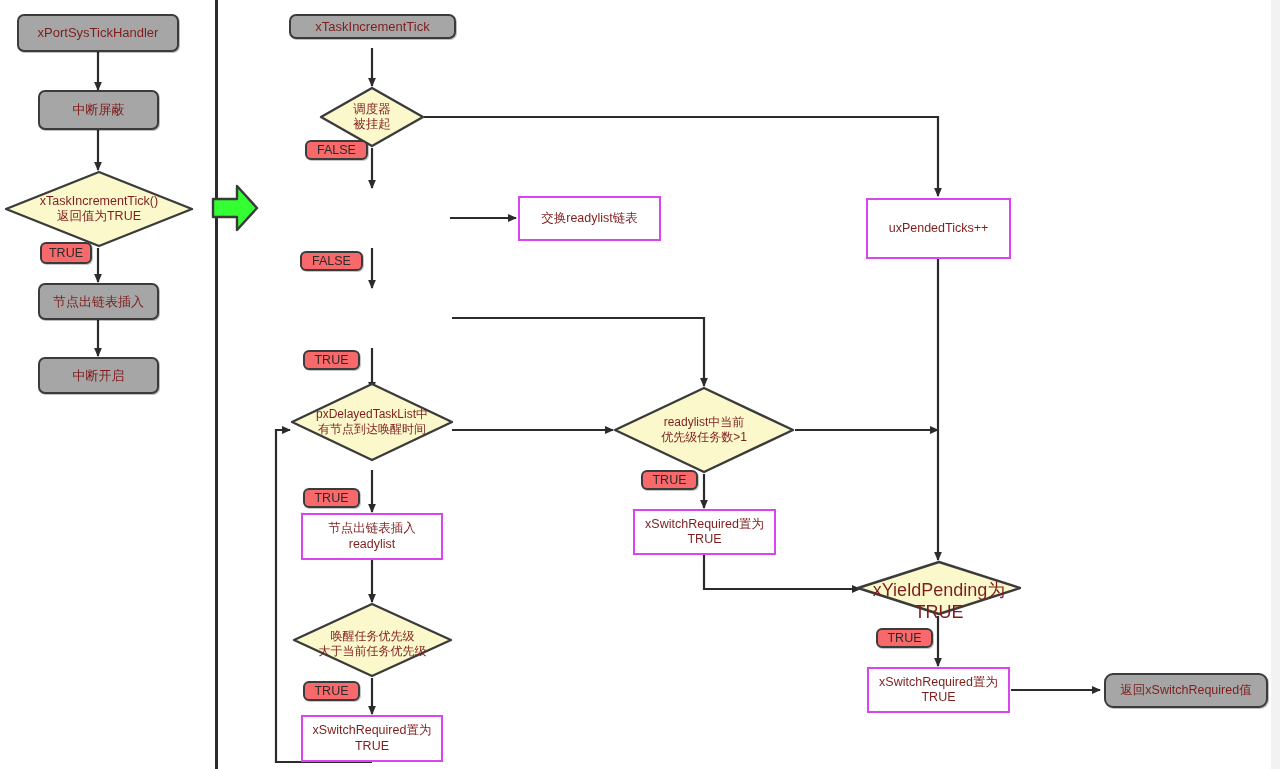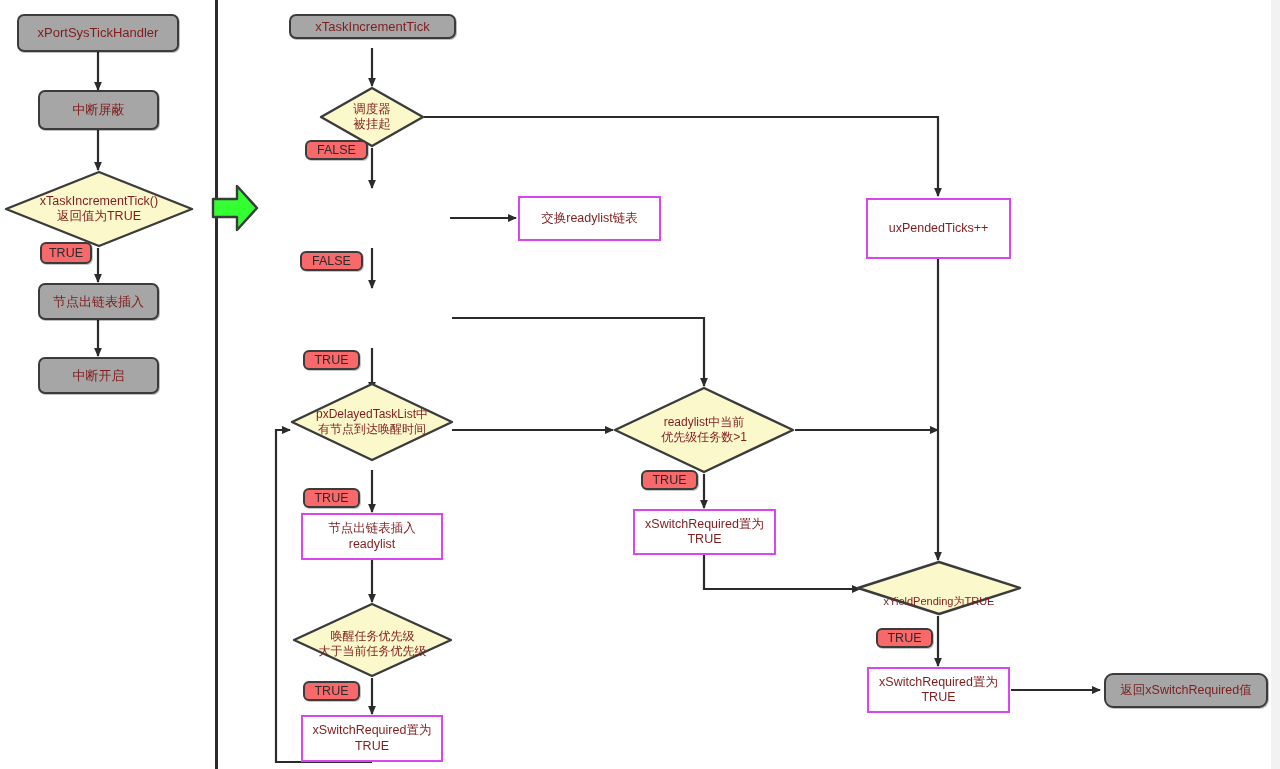--- a/index.html
+++ b/index.html
@@ -264,21 +264,21 @@
 
   <div class="node n-process" style="left:633px; top:509px; width:143px; height:46px;">
     <span class="lbl" style="white-space:pre-line; font-size:12.5px;">xSwitchRequired置为
 TRUE</span>
   </div>
 
   <div class="node n-decision" style="left:856px; top:560px; width:166px; height:56px;">
     <svg class="diamond-svg" viewBox="0 0 166 56" preserveAspectRatio="none">
       <polygon points="83,2 164,28 83,54 2,28" fill="#fbf8cc" stroke="#3b3b3b" stroke-width="2.4" stroke-linejoin="round"></polygon>
     </svg>
-    <span class="lbl" style="font-size:11px;margin-top:28px;">xYieldPending为TRUE</span>
+    <span class="lbl" style="font-size:18px;margin-top:28px;">xYieldPending为TRUE</span>
   </div>
 
   <div class="edge-label" style="left:876px; top:628px; width:57px; height:20px;">
     <span>TRUE</span>
   </div>
 
   <div class="node n-process" style="left:867px; top:667px; width:143px; height:46px;">
     <span class="lbl" style="white-space:pre-line; font-size:12.5px;">xSwitchRequired置为
 TRUE</span>
   </div>

